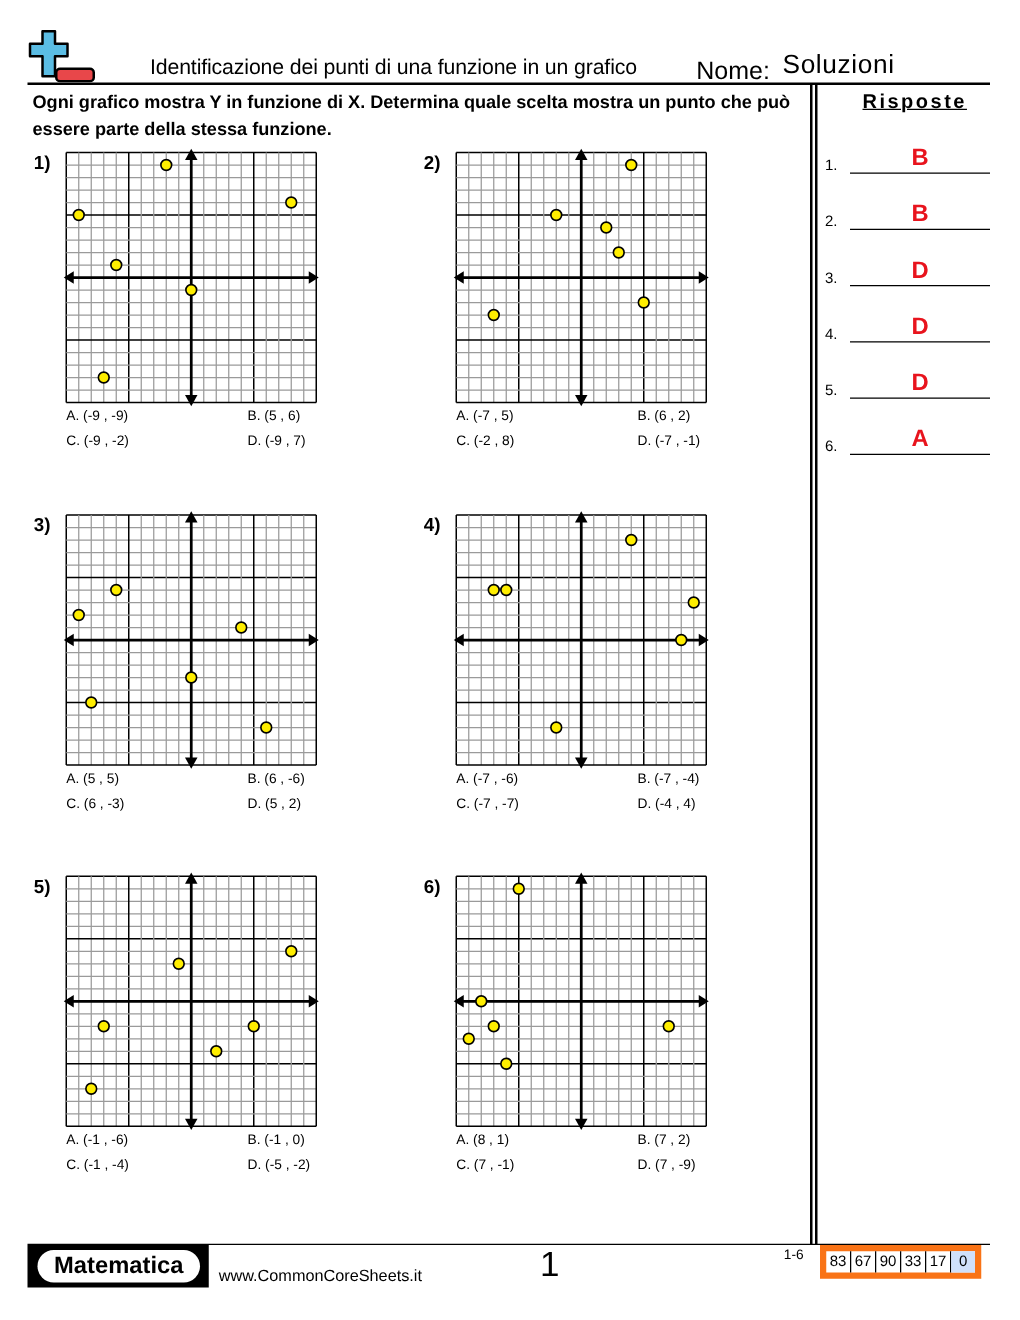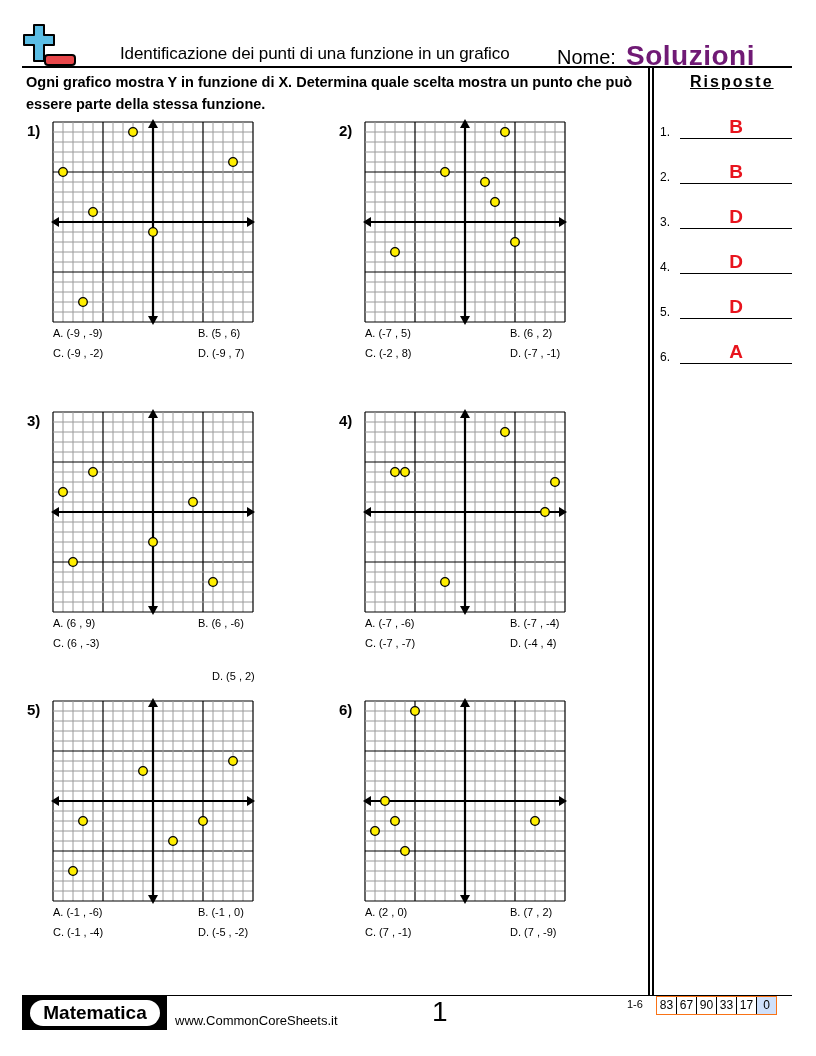--- a/index.html
+++ b/index.html
@@ -1,40 +1,40 @@
 <!DOCTYPE html>
 <html><head>
 <meta charset="utf-8">
 <style>
   html, body { margin: 0; padding: 0; background: #fff; }
   body { width: 816px; height: 1056px; position: relative; overflow: hidden; font-family: "Liberation Sans", sans-serif; color: #000; }
   .abs { position: absolute; }
   .logo { left: 22px; top: 24px; width: 58px; height: 42px; }
   .title { left: 120px; top: 44px; font-size: 17px; font-family: "Liberation Sans", sans-serif; white-space: nowrap; letter-spacing: -0.1px; }
   .name-label { left: 557px; top: 46px; font-size: 20px; }
-  .name-value { left: 626px; top: 40px; font-size: 28px; font-weight: bold; color: #701a75; letter-spacing: 0.5px; }
+  .name-value { left: 626px; top: 40px; font-size: 21px; font-weight: normal; color: #000000; letter-spacing: 0.5px; }
   .header-rule { left: 22px; top: 66px; width: 770px; height: 2px; background: #000; }
   .vdiv1 { left: 648px; top: 68px; width: 2px; height: 928px; background: #000; }
   .vdiv2 { left: 652px; top: 68px; width: 2px; height: 928px; background: #000; }
   .instructions { left: 26px; top: 71px; width: 610px; font-size: 14.5px; font-weight: bold; line-height: 22px; }
   .answers-title { left: 690px; top: 73px; font-size: 16px; font-weight: bold; text-decoration: underline; letter-spacing: 2px; }
   .ans-row { left: 660px; width: 132px; height: 24px; }
   .ans-num { position: absolute; left: 0; bottom: 0; font-size: 12px; }
   .ans-line { position: absolute; left: 20px; right: 0; bottom: 0; height: 1px; background: #000; }
   .ans-val { position: absolute; left: 20px; right: 0; bottom: 1px; text-align: center; font-size: 19px; font-weight: bold; color: #e8141d; }
   .q-label { font-size: 15px; font-weight: bold; }
   .choices { font-size: 11px; white-space: nowrap; }
   .choice { position: absolute; }
   .footer-rule { left: 22px; top: 995px; width: 770px; height: 1px; background: #000; }
   .footer-box { left: 22px; top: 996px; width: 145px; height: 34px; background: #000; }
   .footer-pill { left: 30px; top: 1000px; width: 130px; height: 26px; background: #fff; border-radius: 14px; text-align: center; font-size: 19px; font-weight: bold; line-height: 26px; }
   .footer-url { left: 175px; top: 1013px; font-size: 13px; }
   .page-num { left: 432px; top: 996px; font-size: 28px; }
   .score-range { left: 627px; top: 998px; font-size: 11px; }
-  .score-table { left: 656px; top: 996px; display: flex; border: 1px solid #f97316; }
+  .score-table { left: 656px; top: 996px; display: flex; border: 5px solid #f97316; }
   .score-cell { width: 19px; height: 17px; font-size: 12px; text-align: center; line-height: 17px; border-right: 1px solid #000; }
   .score-cell:last-child { border-right: none; background: #cfe0fb; }
   svg.graph { position: absolute; overflow: visible; }
 </style>
 </head>
 <body>
 
 <svg class="abs logo" viewBox="0 0 58 42">
   <path d="M12 1 h10 v10 h10 v10 h-10 v16 h-10 v-16 h-10 v-10 h10 z" fill="#5bbde4" stroke="#000" stroke-width="2" stroke-linejoin="round"></path>
   <rect x="23" y="31" width="30" height="10" rx="3" fill="#e8474a" stroke="#000" stroke-width="2"></rect>
@@ -253,24 +253,24 @@
       <polygon points="102,1 97,10 107,10" fill="#000"></polygon>
       <polygon points="102,207 97,198 107,198" fill="#000"></polygon>
       <circle cx="12" cy="84" r="4.3" fill="#ffee00" stroke="#000" stroke-width="1.3"></circle>
       <circle cx="42" cy="64" r="4.3" fill="#ffee00" stroke="#000" stroke-width="1.3"></circle>
       <circle cx="142" cy="94" r="4.3" fill="#ffee00" stroke="#000" stroke-width="1.3"></circle>
       <circle cx="102" cy="134" r="4.3" fill="#ffee00" stroke="#000" stroke-width="1.3"></circle>
       <circle cx="22" cy="154" r="4.3" fill="#ffee00" stroke="#000" stroke-width="1.3"></circle>
       <circle cx="162" cy="174" r="4.3" fill="#ffee00" stroke="#000" stroke-width="1.3"></circle>
     </svg>
     <div class="abs choices" style="left: 53px; top: 617px; width: 220px; height: 40px;">
-      <span class="choice" style="left: 0px; top: 0px;">A.  (6 , 9)</span>
+      <span class="choice" style="left: 0px; top: 0px;">A.  (5 , 5)</span>
       <span class="choice" style="left: 145px; top: 0px;">B.  (6 , -6)</span>
       <span class="choice" style="left: 0px; top: 20px;">C.  (6 , -3)</span>
-      <span class="choice" style="left: 159px; top: 20px; margin-top: 33px;">D.  (5 , 2)</span>
+      <span class="choice" style="left: 145px; top: 20px;">D.  (5 , 2)</span>
     </div>
     <div class="abs q-label" style="left: 339px; top: 412px;">4)</div>
     <svg class="graph" width="204" height="210" style="left: 363px; top: 408px;">
       <line x1="2" y1="4" x2="2" y2="204" stroke="#000" stroke-width="1.2"></line>
       <line x1="2" y1="4" x2="202" y2="4" stroke="#000" stroke-width="1.2"></line>
       <line x1="12" y1="4" x2="12" y2="204" stroke="#9a9a9a" stroke-width="1"></line>
       <line x1="2" y1="14" x2="202" y2="14" stroke="#9a9a9a" stroke-width="1"></line>
       <line x1="22" y1="4" x2="22" y2="204" stroke="#9a9a9a" stroke-width="1"></line>
       <line x1="2" y1="24" x2="202" y2="24" stroke="#9a9a9a" stroke-width="1"></line>
       <line x1="32" y1="4" x2="32" y2="204" stroke="#9a9a9a" stroke-width="1"></line>
@@ -436,21 +436,21 @@
       <polygon points="102,1 97,10 107,10" fill="#000"></polygon>
       <polygon points="102,207 97,198 107,198" fill="#000"></polygon>
       <circle cx="52" cy="14" r="4.3" fill="#ffee00" stroke="#000" stroke-width="1.3"></circle>
       <circle cx="22" cy="104" r="4.3" fill="#ffee00" stroke="#000" stroke-width="1.3"></circle>
       <circle cx="32" cy="124" r="4.3" fill="#ffee00" stroke="#000" stroke-width="1.3"></circle>
       <circle cx="12" cy="134" r="4.3" fill="#ffee00" stroke="#000" stroke-width="1.3"></circle>
       <circle cx="42" cy="154" r="4.3" fill="#ffee00" stroke="#000" stroke-width="1.3"></circle>
       <circle cx="172" cy="124" r="4.3" fill="#ffee00" stroke="#000" stroke-width="1.3"></circle>
     </svg>
     <div class="abs choices" style="left: 365px; top: 906px; width: 220px; height: 40px;">
-      <span class="choice" style="left: 0px; top: 0px;">A.  (2 , 0)</span>
+      <span class="choice" style="left: 0px; top: 0px;">A.  (8 , 1)</span>
       <span class="choice" style="left: 145px; top: 0px;">B.  (7 , 2)</span>
       <span class="choice" style="left: 0px; top: 20px;">C.  (7 , -1)</span>
       <span class="choice" style="left: 145px; top: 20px;">D.  (7 , -9)</span>
     </div>
   </div>
 
 <div class="abs footer-rule"></div>
 <div class="abs footer-box"></div>
 <div class="abs footer-pill">Matematica</div>
 <div class="abs footer-url">www.CommonCoreSheets.it</div>

